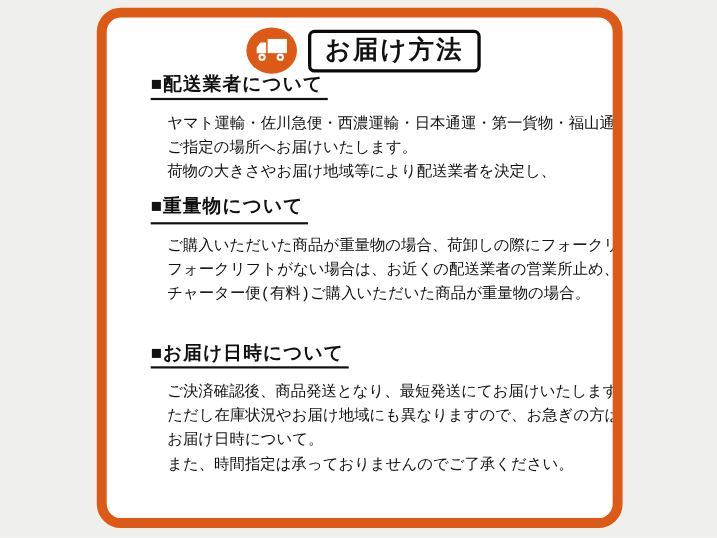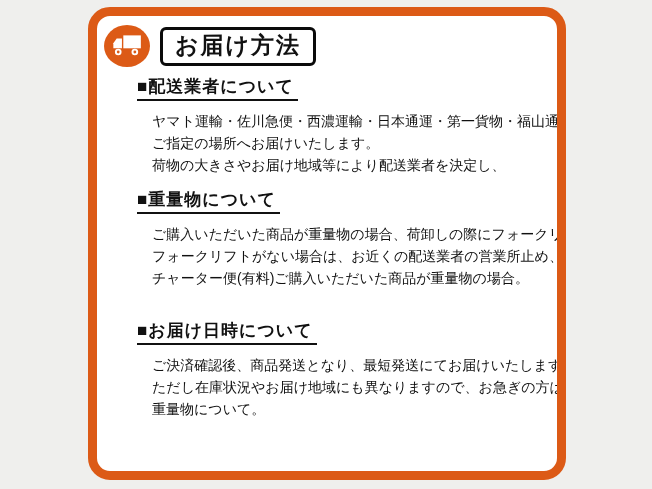--- a/index.html
+++ b/index.html
@@ -18,41 +18,42 @@
     border:9px solid #dc5a16;
     border-radius:22px;
     background:#ffffff;
     overflow:hidden;
   }
   .header-row {
     display:flex;
     align-items:center;
     gap:10px;
     margin:9px 0 0 7px;
+    justify-content:center;
   }
   .truck-badge {
     width:46px; height:42px;
     background:#dc5a16;
     border-radius:50%;
     display:flex; align-items:center; justify-content:center;
     flex:0 0 auto;
   }
   .title-box {
     display:inline-block;
     border:3px solid #0a0a0a;
     border-radius:6px;
     padding:1px 12px 4px 12px;
     font-size:23px;
     font-weight:bold;
     letter-spacing:2px;
     line-height:28px;
   }
   .section { margin:0 10px 0 40px; }
-  .section-1 { margin-top:10px; }
-  .section-2 { margin-top:14px; }
+  .section-1 { }
+  .section-2 { margin-top:14px;font-family:Liberation Mono, monospace; }
   .section-3 { margin-top:32px; }
   .section-heading {
     display:inline-block;
     font-size:17px;
     font-weight:bold;
     letter-spacing:1px;
     border-bottom:2px solid #111;
     padding:0 4px 2px 0;
     line-height:20px;
   }
@@ -98,17 +99,18 @@
       <div class="body-line">フォークリフトがない場合は、お近くの配送業者の営業所止め、または</div>
       <div class="body-line">チャーター便(有料)ご購入いただいた商品が重量物の場合。</div>
     </div>
   </div>
 
   <div class="section section-3">
     <div class="section-heading">■お届け日時について</div>
     <div class="section-body">
       <div class="body-line">ご決済確認後、商品発送となり、最短発送にてお届けいたします。</div>
       <div class="body-line">ただし在庫状況やお届け地域にも異なりますので、お急ぎの方は事前に</div>
-      <div class="body-line">重量物について。</div>
+      <div class="body-line">お届け日時について。</div>
+      <div class="body-line">また、時間指定は承っておりませんのでご了承ください。</div>
     </div>
   </div>
 
 </div>
 
 </body></html>

